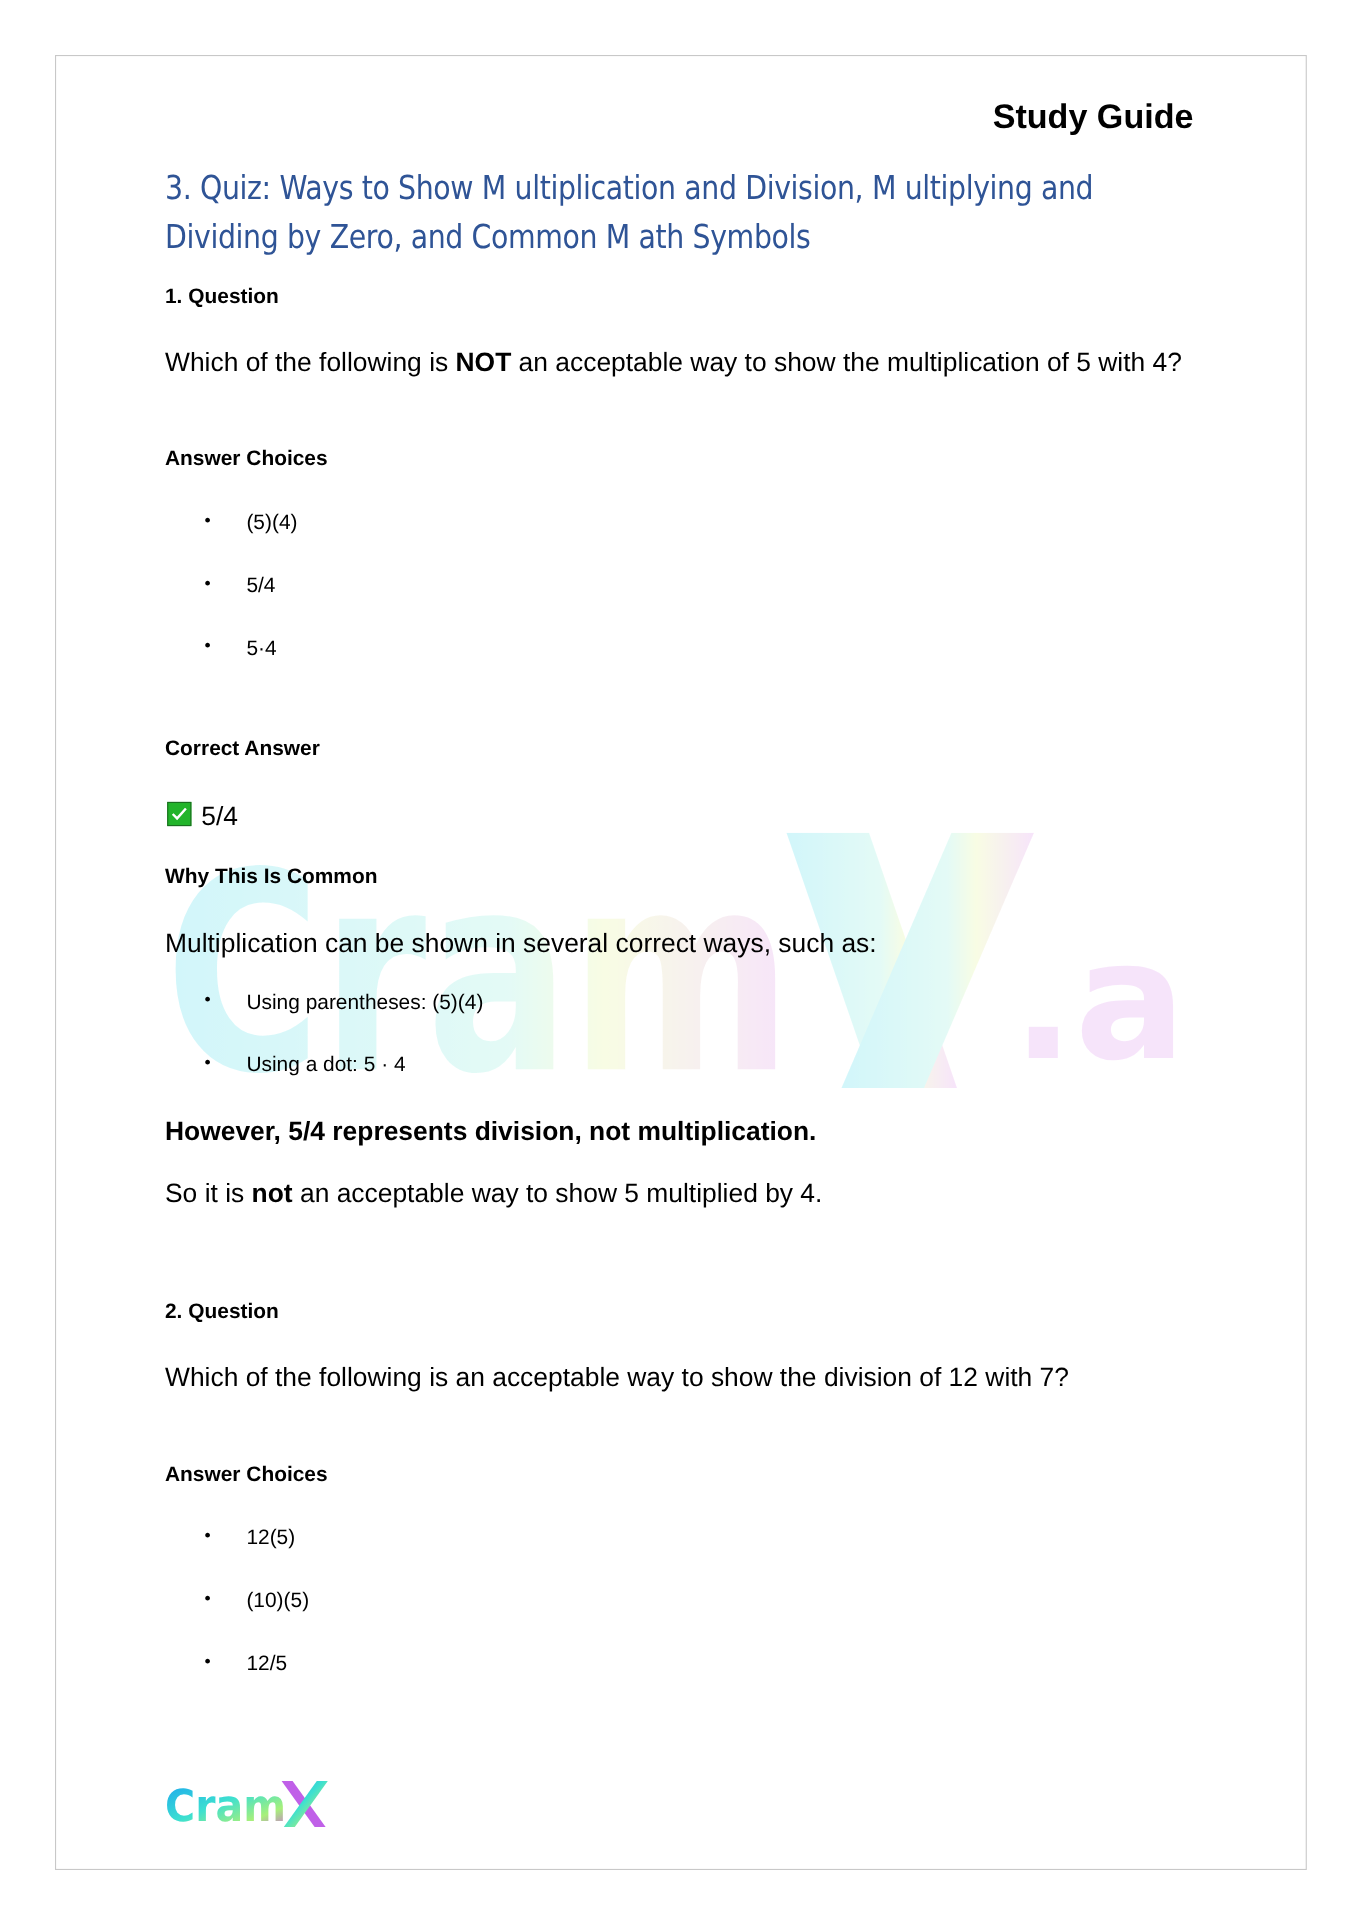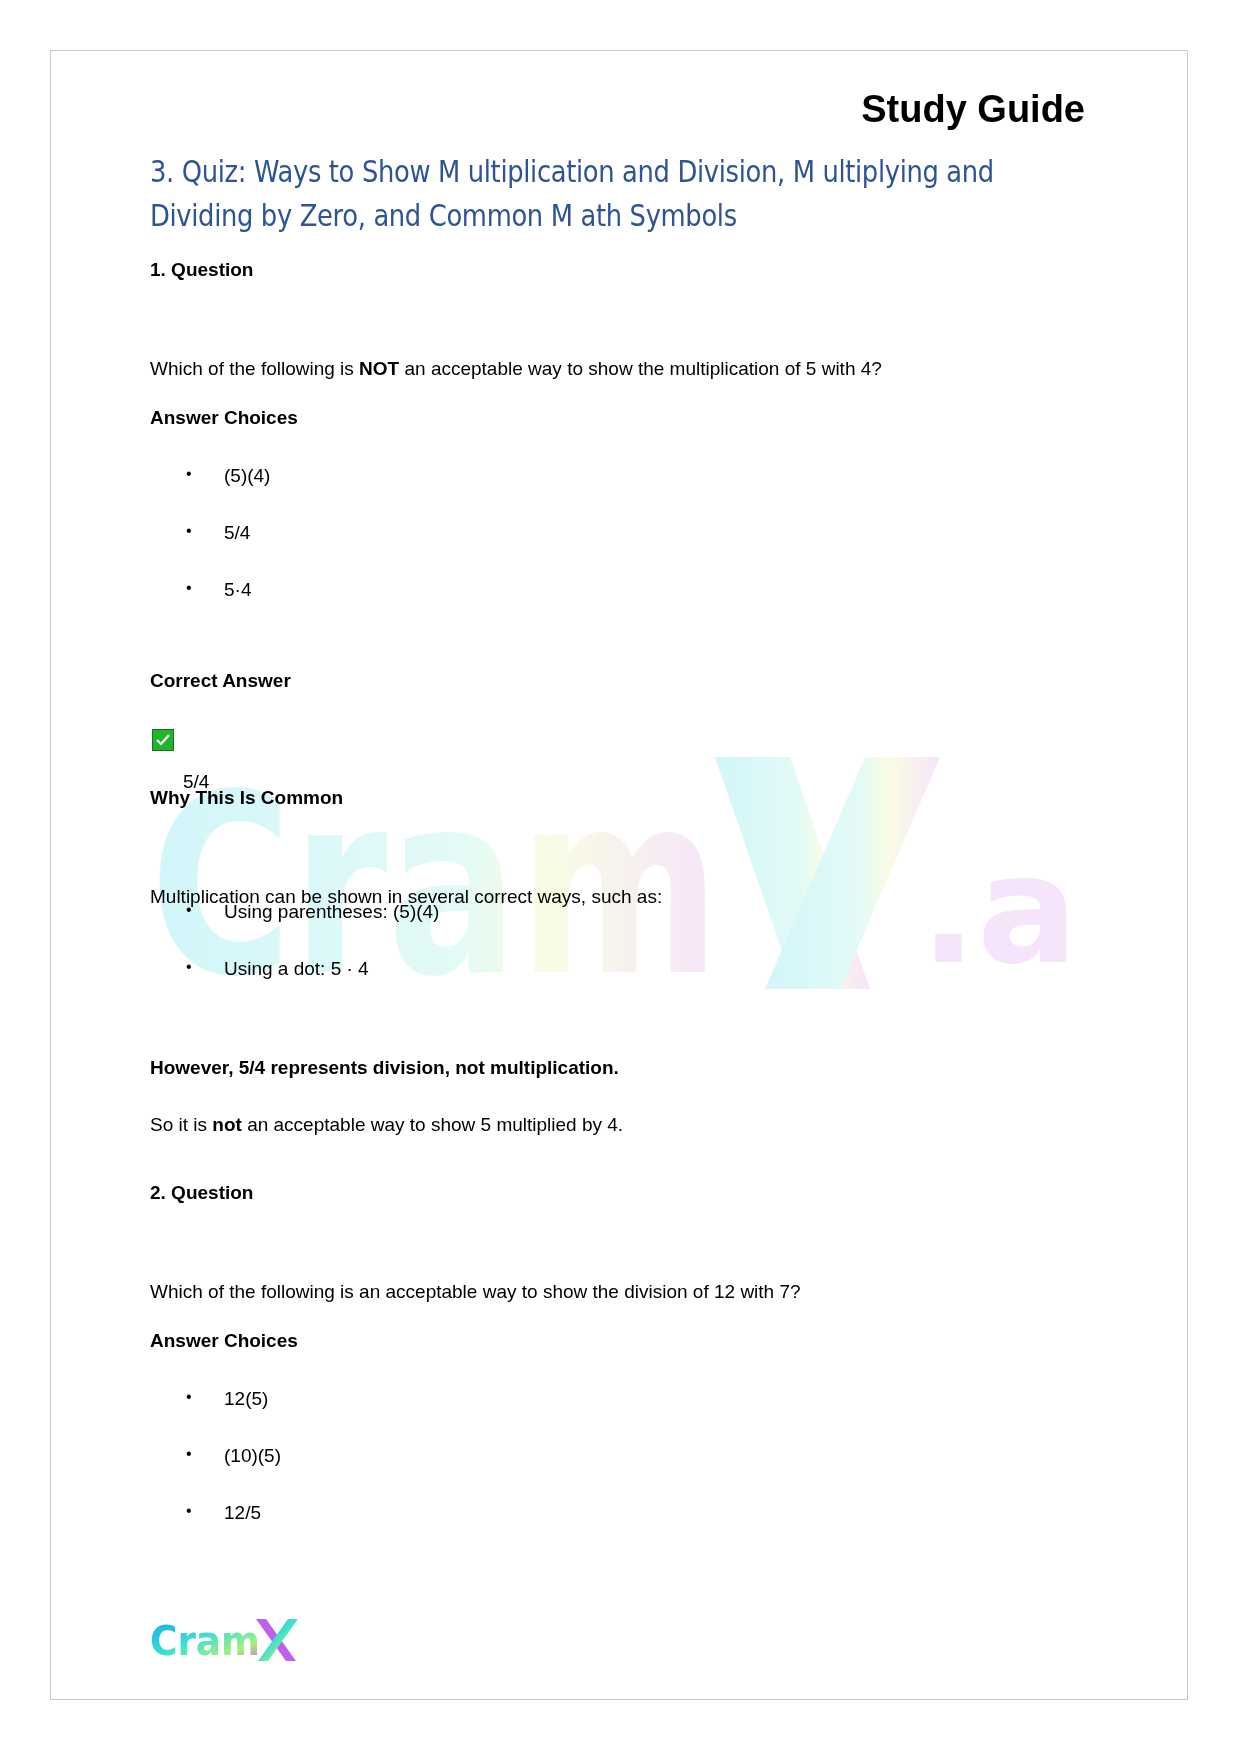--- a/index.html
+++ b/index.html
@@ -1,22 +1,22 @@
 <!DOCTYPE html>
 <html><head>
 <meta charset="utf-8">
 <style>
   html, body { margin:0; padding:0; background:#ffffff; }
   body { width:1241px; height:1755px; position:relative; overflow:hidden; font-family:"Liberation Sans", sans-serif; color:#000; }
   .frame { position:absolute; left:50px; top:50px; width:1138px; height:1650px; border:1px solid #c8c8c8; box-sizing:border-box; }
   .abs { position:absolute; white-space:nowrap; }
-  .guide-title { right:156px; top:88px; font-size:38px; font-weight:bold; }
+  .guide-title { right:156px; top:88px; font-size:31px; font-weight:bold; }
   .doc-title { left:150px; top:150px; font-size:30px; color:#2f5496; line-height:44px; letter-spacing:-0.4px; font-family:"DejaVu Sans", sans-serif; transform:scaleX(0.86); transform-origin:left top; white-space:nowrap; }
   .h { font-size:19px; font-weight:bold; left:150px; }
-  .p { font-size:19px; left:150px;margin-top:42px; }
+  .p { font-size:24px; left:150px; }
   .bullet { font-size:19px; }
   .bdot { position:absolute; left:186px; font-size:16px; }
   .btxt { position:absolute; left:224px; }
   .check { position:absolute; left:152px; width:22px; height:22px; background:#22b42a; border:1px solid #1a6e1f; box-sizing:border-box; }
   .check svg { position:absolute; left:3px; top:4px; }
   .watermark { position:absolute; left:150px; top:757px; width:935px; height:232px; opacity:0.28; pointer-events:none; }
   .logo { position:absolute; left:150px; top:1617px; }
 </style>
 </head>
 <body>

